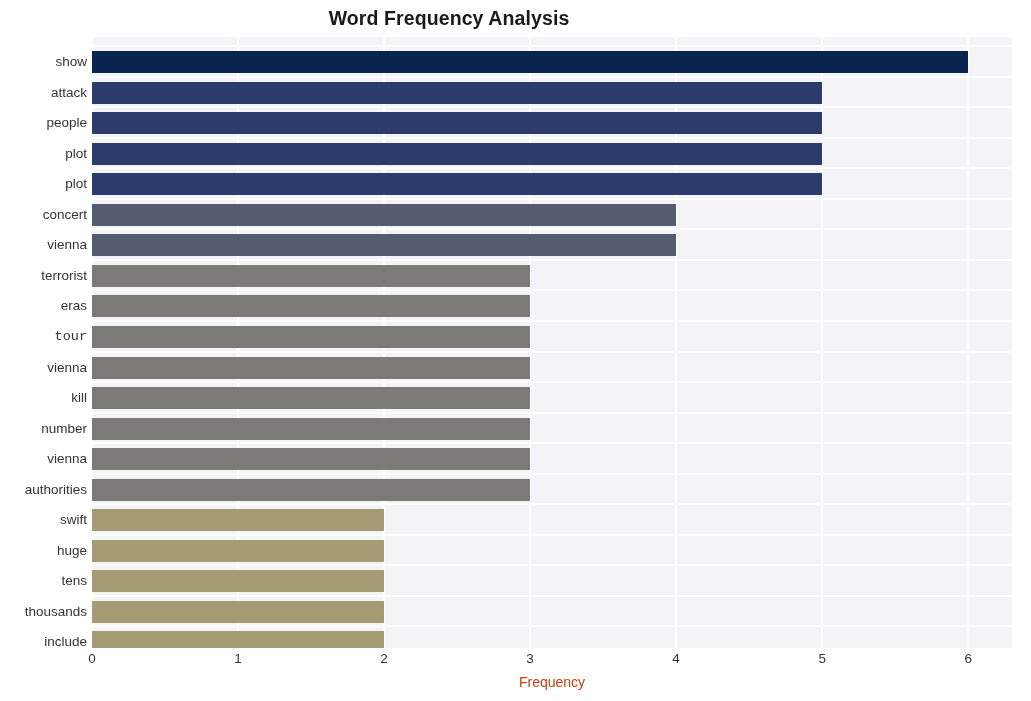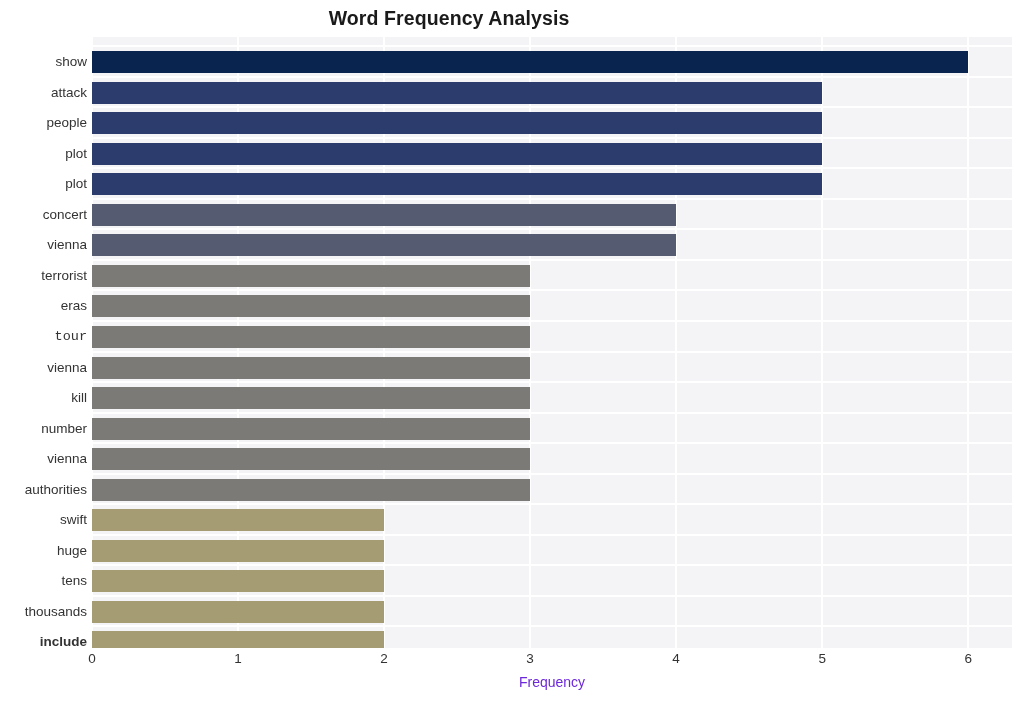--- a/index.html
+++ b/index.html
@@ -97,21 +97,21 @@
     font-size: 13.5px;
     color: #333333;
   }
   #x-axis-title {
     position: absolute;
     left: 92px;
     top: 674px;
     width: 920px;
     text-align: center;
     font-size: 14px;
-    color: #6d28d9;
+    color: #c2410c;
   }
 </style>
 </head>
 <body>
 
 <div id="chart-root">
 
   <div id="chart-title">Word Frequency Analysis</div>
 
   <div id="plot-area">
@@ -177,21 +177,21 @@
       <div class="ylabel" style="top: 289px; font-family: Liberation Mono, monospace;">tour</div>
       <div class="ylabel" style="top: 320px;">vienna</div>
       <div class="ylabel" style="top: 350px;">kill</div>
       <div class="ylabel" style="top: 381px;">number</div>
       <div class="ylabel" style="top: 411px;">vienna</div>
       <div class="ylabel" style="top: 442px;">authorities</div>
       <div class="ylabel" style="top: 472px;">swift</div>
       <div class="ylabel" style="top: 503px;">huge</div>
       <div class="ylabel" style="top: 533px;">tens</div>
       <div class="ylabel" style="top: 564px;">thousands</div>
-      <div class="ylabel" style="top: 594px; font-weight: bold;">include</div>
+      <div class="ylabel" style="top: 594px;">include</div>
     </div>
 
   <div id="x-labels">
       <div class="xlabel" style="left: 92px;">0</div>
       <div class="xlabel" style="left: 238.032px;">1</div>
       <div class="xlabel" style="left: 384.063px;">2</div>
       <div class="xlabel" style="left: 530.095px;">3</div>
       <div class="xlabel" style="left: 676.127px;">4</div>
       <div class="xlabel" style="left: 822.159px;">5</div>
       <div class="xlabel" style="left: 968.19px;">6</div>

